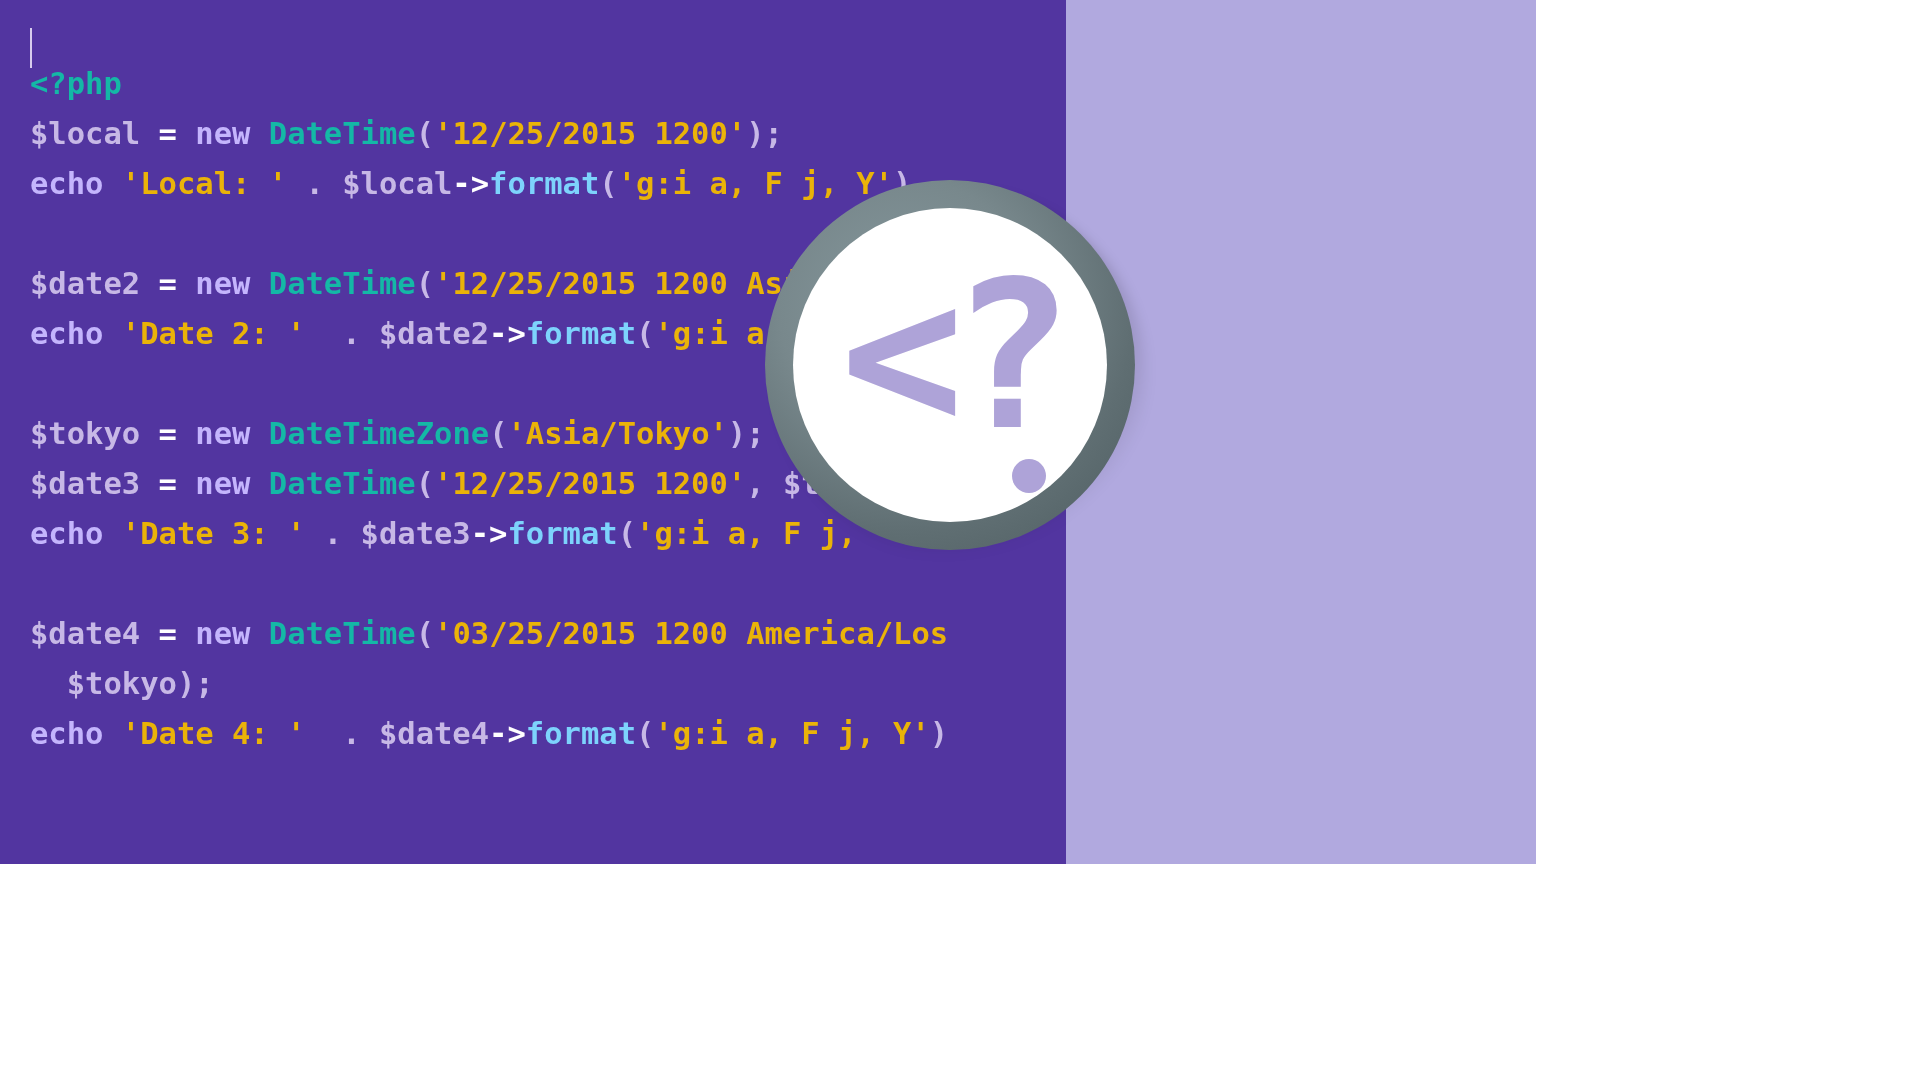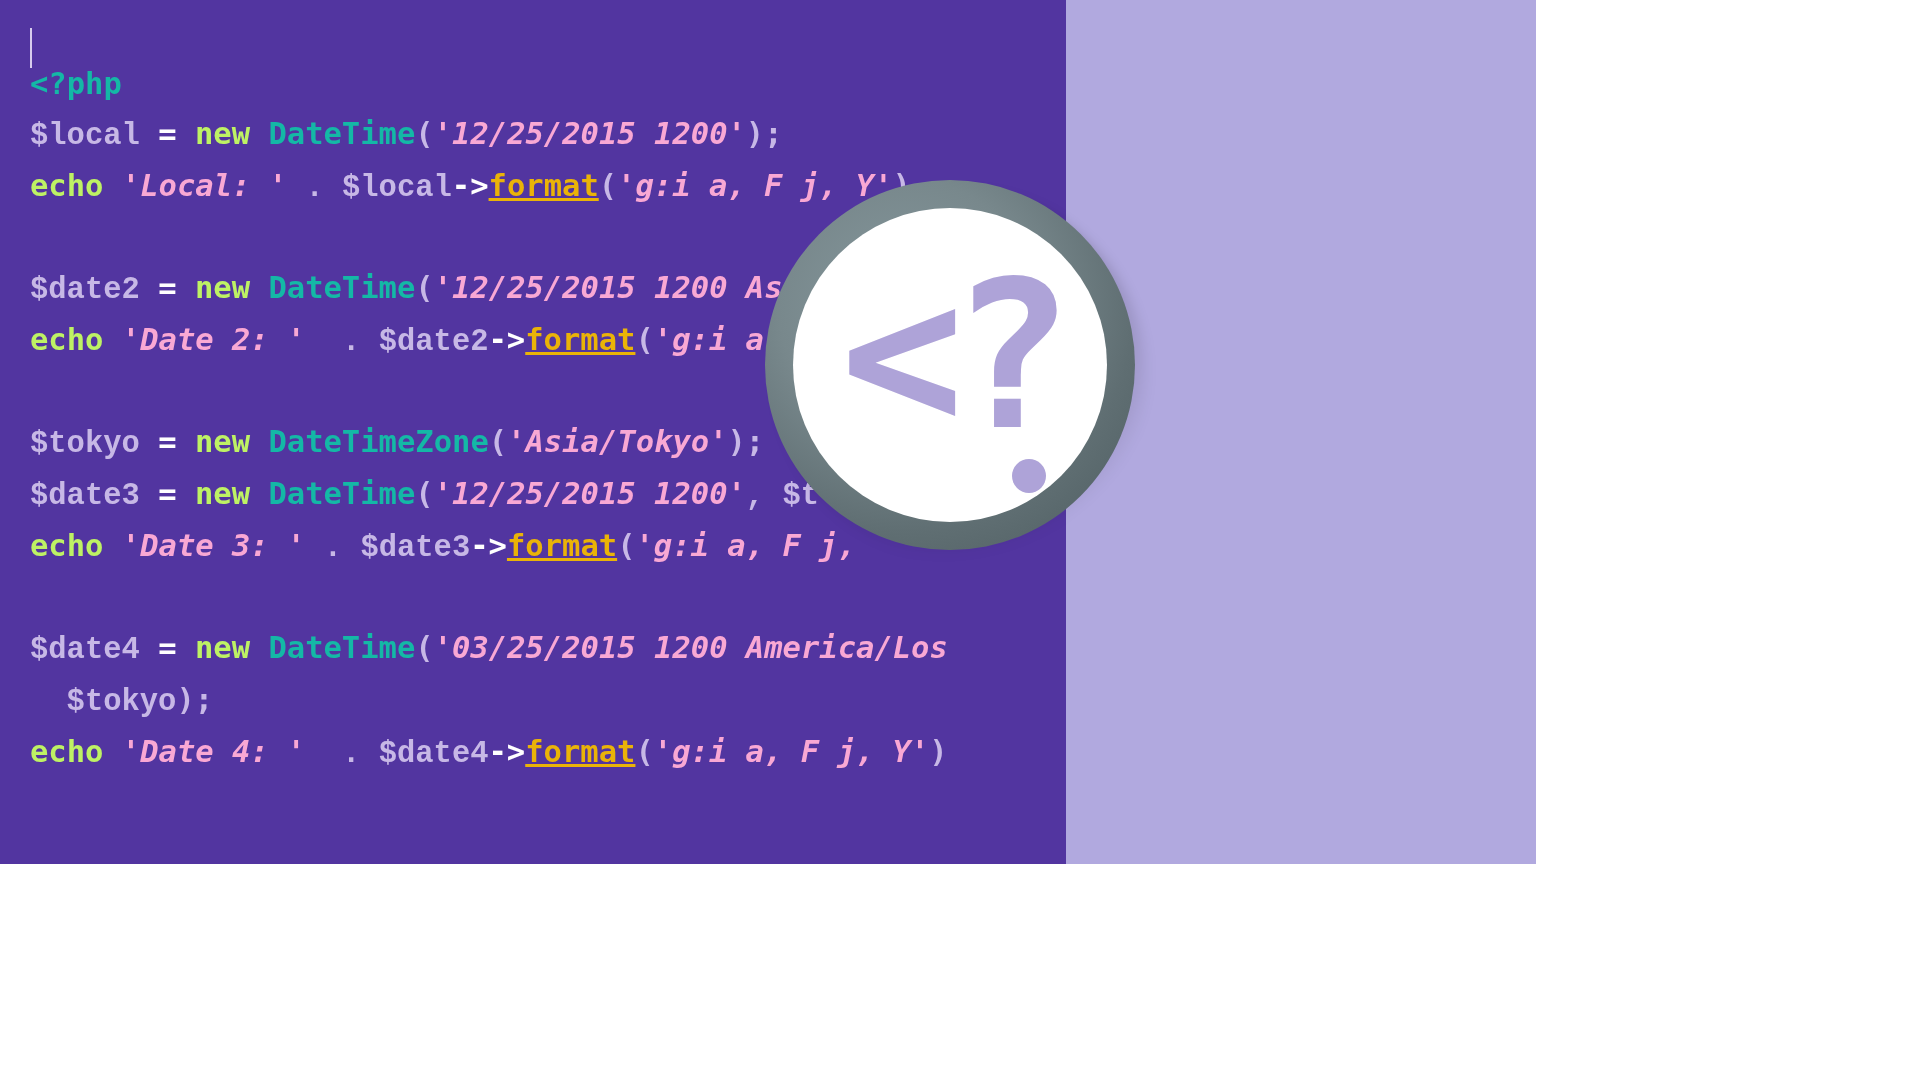--- a/index.html
+++ b/index.html
@@ -39,28 +39,28 @@
   .cursor {
     position: absolute;
     top: 28px;
     left: 30px;
     width: 2px;
     height: 40px;
     background: #e6ddf5;
     opacity: 0.9;
   }
   .tag  { color: #14b8a6; }
-  .kw   { color: #bef264; }
-  .var  { color: #c7b8e6; font-family: Liberation Mono, monospace; }
-  .str  { color: #f9a8d4; font-style: italic; }
+  .kw   { color: #c4b5fd; }
+  .var  { color: #c7b8e6; }
+  .str  { color: #eab308; }
   .op   { color: #ffffff; }
   .cls  { color: #14b8a6; }
   .pun  { color: #c7b8e6; }
   .arr  { color: #ffffff; }
-  .fn   { color: #eab308; text-decoration: underline; }
+  .fn   { color: #7dd3fc; }
 
   .coin-wrap {
     position: absolute;
     top: 180px;
     left: 765px;
     width: 370px;
     height: 370px;
   }
   .coin-shadow {
     position: absolute;

